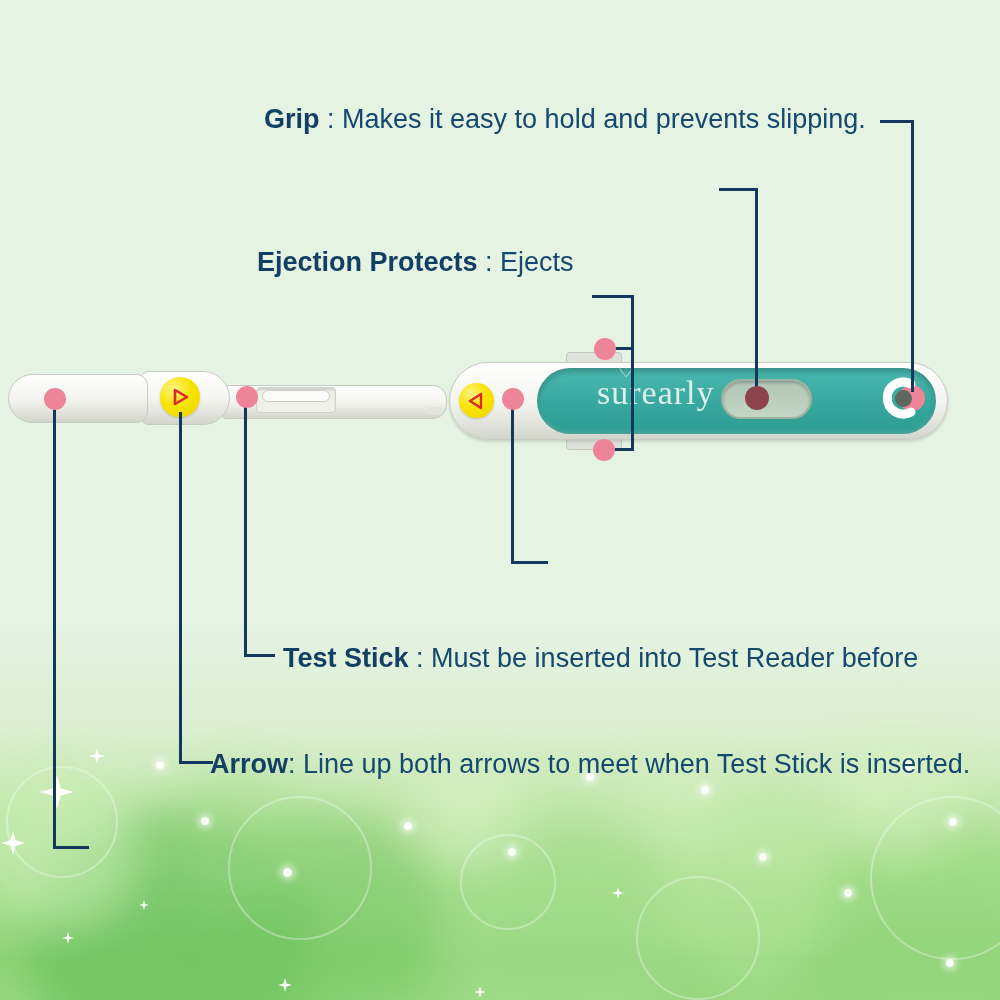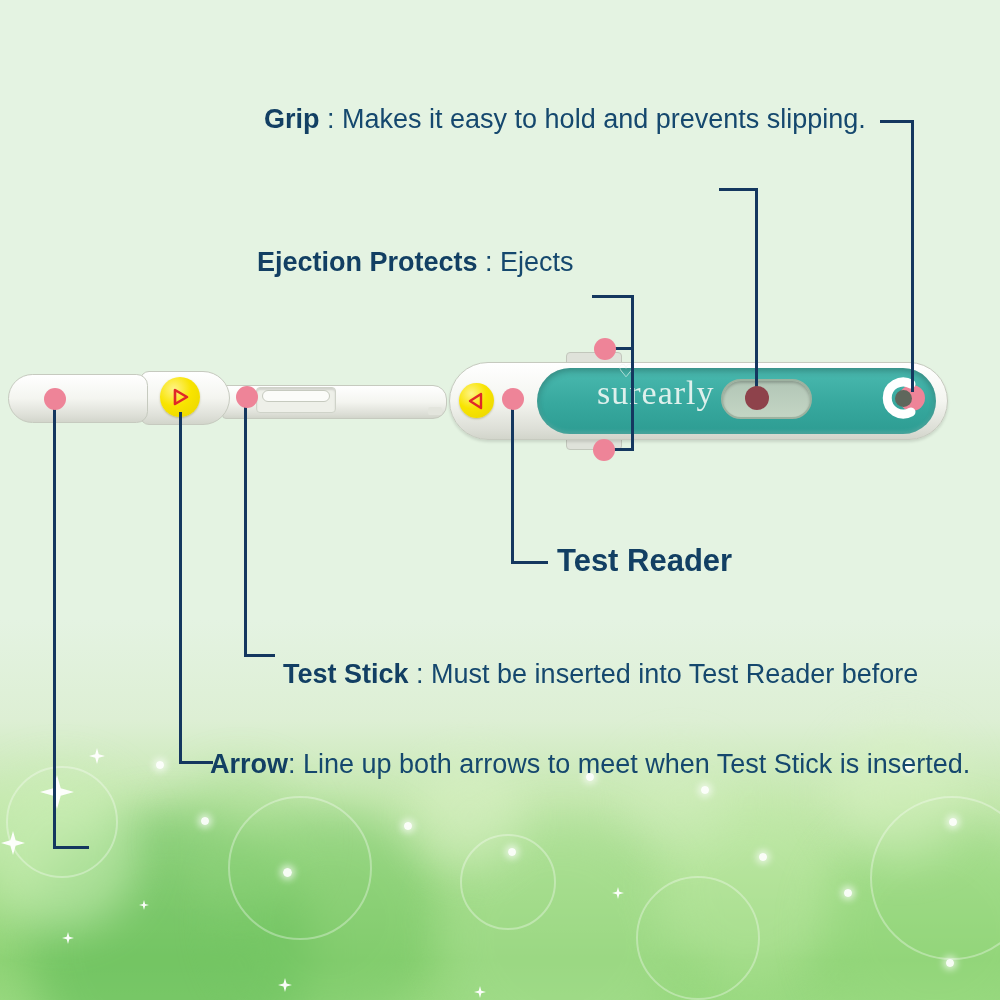--- a/index.html
+++ b/index.html
@@ -152,25 +152,22 @@
 
   <div class="label" style="left:264px;top:102px">
     <b>Grip</b><span> : Makes it easy to hold and prevents slipping.</span>
   </div>
 
 
   <div class="label" style="left:257px;top:245px">
     <b>Ejection Protects</b><span> : Ejects</span>
   </div>
 
-  <div class="label" style="left:557px;top:544px;font-size:31px;font-weight:bold;color:#123f63">
-    <span>Test Reader</span>
-  </div>
 
-  <div class="label" style="left:283px;top:657px">
+  <div class="label" style="left:283px;top:641px">
     <b>Test Stick</b><span> : Must be inserted into Test Reader before</span>
   </div>
 
   <div class="label" style="left:210px;top:747px">
     <b>Arrow</b><span>: Line up both arrows to meet when Test Stick is inserted.</span>
   </div>
 
 
 </div>
 

